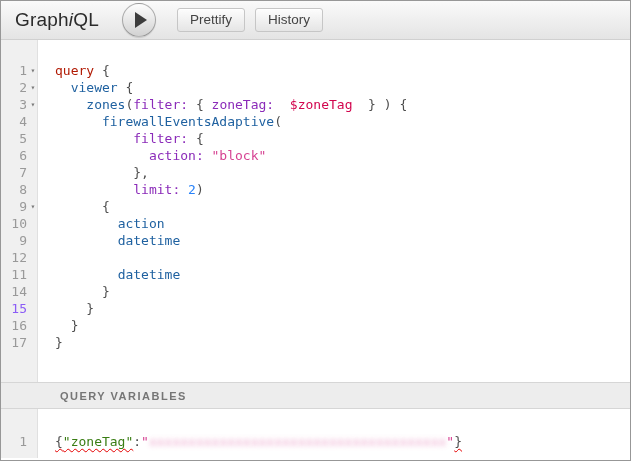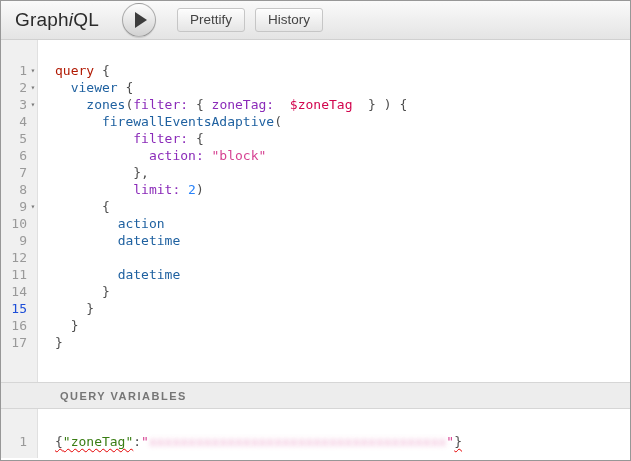--- a/index.html
+++ b/index.html
@@ -139,21 +139,21 @@
         <div class="code-row"><span class="ln-cell"><span class="ln-num" style="color: rgb(153, 153, 153);">5</span><span class="fold"></span></span><span class="lc"><span style="color: rgb(20, 24, 35);">          </span><span style="color: rgb(139, 43, 185);">filter:</span><span style="color: rgb(77, 77, 77);"> {</span></span></div>
         <div class="code-row"><span class="ln-cell"><span class="ln-num" style="color: rgb(153, 153, 153);">6</span><span class="fold"></span></span><span class="lc"><span style="color: rgb(20, 24, 35);">            </span><span style="color: rgb(139, 43, 185);">action:</span><span style="color: rgb(20, 24, 35);"> </span><span style="color: rgb(214, 66, 146);">"block"</span></span></div>
         <div class="code-row"><span class="ln-cell"><span class="ln-num" style="color: rgb(153, 153, 153);">7</span><span class="fold"></span></span><span class="lc"><span style="color: rgb(77, 77, 77);">          },</span></span></div>
         <div class="code-row"><span class="ln-cell"><span class="ln-num" style="color: rgb(153, 153, 153);">8</span><span class="fold"></span></span><span class="lc"><span style="color: rgb(20, 24, 35);">          </span><span style="color: rgb(139, 43, 185);">limit:</span><span style="color: rgb(20, 24, 35);"> </span><span style="color: rgb(40, 130, 249);">2</span><span style="color: rgb(77, 77, 77);">)</span></span></div>
         <div class="code-row"><span class="ln-cell"><span class="ln-num" style="color: rgb(153, 153, 153);">9</span><span class="fold">▾</span></span><span class="lc"><span style="color: rgb(77, 77, 77);">      {</span></span></div>
         <div class="code-row"><span class="ln-cell"><span class="ln-num" style="color: rgb(153, 153, 153);">10</span><span class="fold"></span></span><span class="lc"><span style="color: rgb(20, 24, 35);">        </span><span style="color: rgb(31, 97, 160);">action</span></span></div>
         <div class="code-row"><span class="ln-cell"><span class="ln-num" style="color: rgb(153, 153, 153);">9</span><span class="fold"></span></span><span class="lc"><span style="color: rgb(20, 24, 35);">        </span><span style="color: rgb(31, 97, 160);">datetime</span></span></div>
         <div class="code-row"><span class="ln-cell"><span class="ln-num" style="color: rgb(153, 153, 153);">12</span><span class="fold"></span></span><span class="lc"><span style="color: rgb(20, 24, 35);">        </span></span></div>
         <div class="code-row"><span class="ln-cell"><span class="ln-num" style="color: rgb(153, 153, 153);">11</span><span class="fold"></span></span><span class="lc"><span style="color: rgb(20, 24, 35);">        </span><span style="color: rgb(31, 97, 160);">datetime</span></span></div>
         <div class="code-row"><span class="ln-cell"><span class="ln-num" style="color: rgb(153, 153, 153);">14</span><span class="fold"></span></span><span class="lc"><span style="color: rgb(77, 77, 77);">      }</span></span></div>
-        <div class="code-row"><span class="ln-cell"><span class="ln-num" style="color: #1d4ed8;">15</span><span class="fold"></span></span><span class="lc"><span style="color: rgb(77, 77, 77);">    }</span></span></div>
+        <div class="code-row"><span class="ln-cell"><span class="ln-num" style="color: #8b5cf6;">15</span><span class="fold"></span></span><span class="lc"><span style="color: rgb(77, 77, 77);">    }</span></span></div>
         <div class="code-row"><span class="ln-cell"><span class="ln-num" style="color: rgb(153, 153, 153);">16</span><span class="fold"></span></span><span class="lc"><span style="color: rgb(77, 77, 77);">  }</span></span></div>
         <div class="code-row"><span class="ln-cell"><span class="ln-num" style="color: rgb(153, 153, 153);">17</span><span class="fold"></span></span><span class="lc"><span style="color: rgb(77, 77, 77);">}</span></span></div>
       </div>
   </div>
 
   <div class="var-title-bar">
     <span class="var-title">QUERY VARIABLES</span>
   </div>
 
   <div class="editor" id="var-editor">

